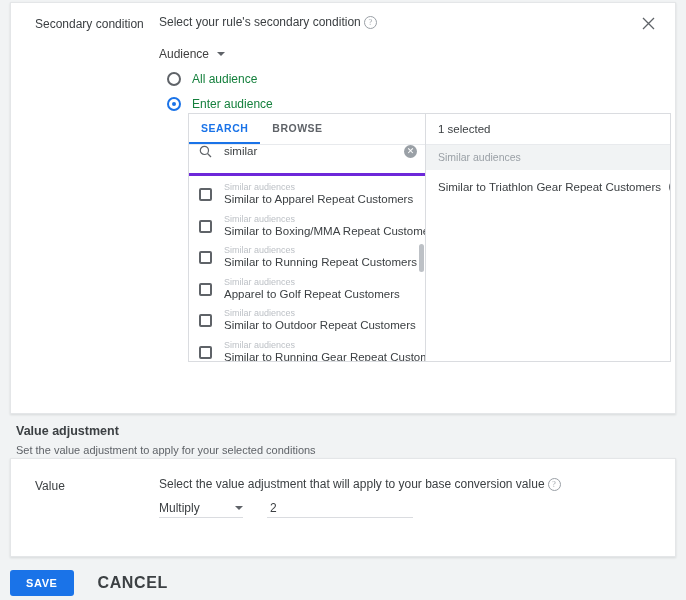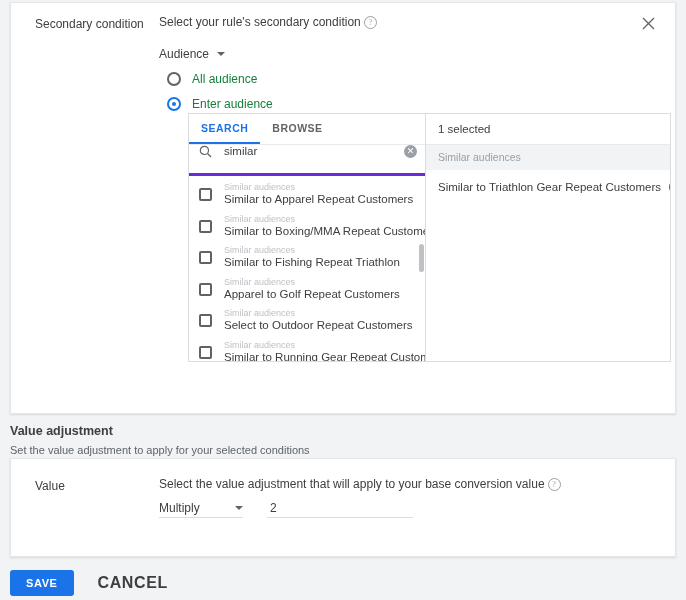--- a/index.html
+++ b/index.html
@@ -316,21 +316,21 @@
     line-height: 14px;
     text-align: center;
     flex: none;
     cursor: pointer;
     margin-left: 8px;
   }
 
   
   #value-section-header {
     position: absolute;
-    left: 10px;
+    left: 16px;
     top: 424px;
     width: 664px;
   }
   #value-section-title {
     font-size: 12.5px;
     font-weight: bold;
     color: #3c4043;
   }
   #value-section-subtitle {
     font-size: 11px;
@@ -482,35 +482,35 @@
                 <span class="checkbox"></span>
                 <span class="item-text">
                   <div class="item-kind">Similar audiences</div>
                   <div class="item-name">Similar to Boxing/MMA Repeat Customers</div>
                 </span>
               </div>
               <div class="result-item">
                 <span class="checkbox"></span>
                 <span class="item-text">
                   <div class="item-kind">Similar audiences</div>
-                  <div class="item-name">Similar to Fishing Repeat Triathlon</div>
+                  <div class="item-name">Similar to Running Repeat Customers</div>
                 </span>
               </div>
               <div class="result-item">
                 <span class="checkbox"></span>
                 <span class="item-text">
                   <div class="item-kind">Similar audiences</div>
                   <div class="item-name">Apparel to Golf Repeat Customers</div>
                 </span>
               </div>
               <div class="result-item">
                 <span class="checkbox"></span>
                 <span class="item-text">
                   <div class="item-kind">Similar audiences</div>
-                  <div class="item-name">Select to Outdoor Repeat Customers</div>
+                  <div class="item-name">Similar to Outdoor Repeat Customers</div>
                 </span>
               </div>
               <div class="result-item">
                 <span class="checkbox"></span>
                 <span class="item-text">
                   <div class="item-kind">Similar audiences</div>
                   <div class="item-name">Similar to Running Gear Repeat Customers</div>
                 </span>
               </div>
               <div class="result-item">

